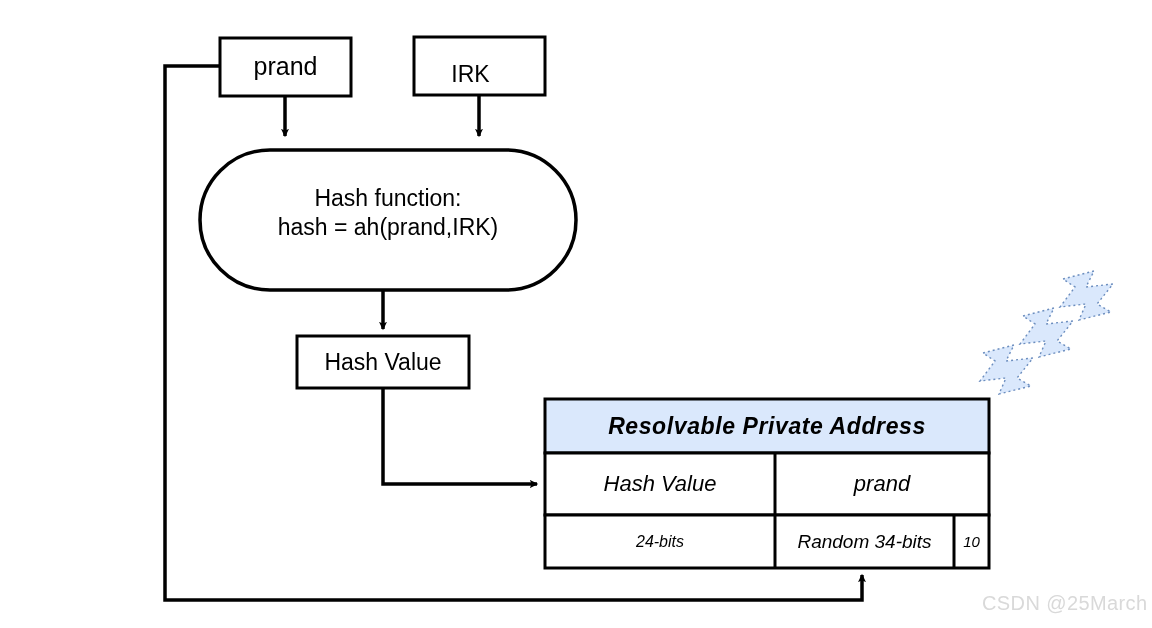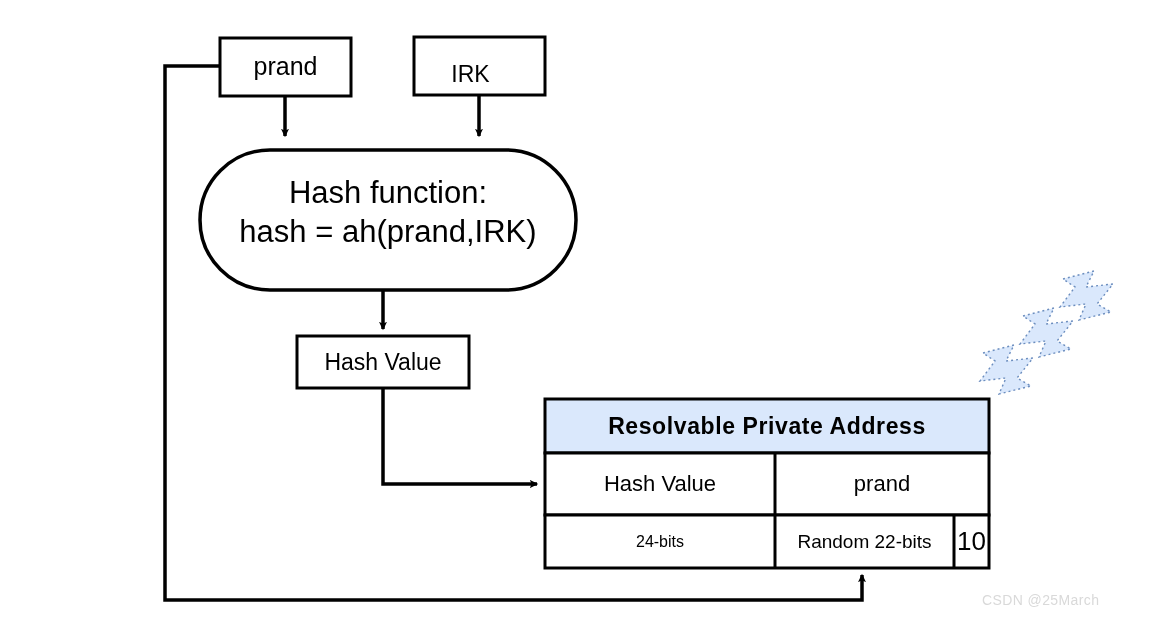--- a/index.html
+++ b/index.html
@@ -34,46 +34,47 @@
     display: flex;
     align-items: center;
     justify-content: center;
     text-align: center;
     line-height: 1.25;
     white-space: pre-line;
     pointer-events: none;
   }
   .lbl-prand   { left: 206px; top: 38px;  width: 131px; height: 58px;  font-size: 25px; }
   .lbl-irk     { left: 400px; top: 37px;  width: 113px; height: 58px;  font-size: 23px; margin-top: 8px; }
-  .lbl-hashfn  { left: 186px; top: 150px; width: 376px; height: 125px; font-size: 31px; }
+  .lbl-hashfn  { left: 186px; top: 150px; width: 376px; height: 125px; font-size: 23px; }
   .lbl-hashval { left: 283px; top: 336px; width: 172px; height: 52px;  font-size: 23px; }
 
   .tbl-cell {
     position: absolute;
     display: flex;
     align-items: center;
     justify-content: center;
     text-align: right;
     pointer-events: none;
+    font-style: italic;
   }
   .tbl-header {
     left: 531px; top: 399px; width: 444px; height: 54px;
     font-size: 23px; font-weight: bold; letter-spacing: 0.6px;
   }
   .cell-hashvalue  { left: 531px; top: 453px; width: 230px; height: 62px; font-size: 22px; }
   .cell-prand      { left: 761px; top: 453px; width: 214px; height: 62px; font-size: 22px; }
   .cell-24bits     { left: 531px; top: 515px; width: 230px; height: 53px; font-size: 16px; }
   .cell-random22   { left: 761px; top: 515px; width: 179px; height: 53px; font-size: 19px; }
-  .cell-10         { left: 940px; top: 515px; width: 35px;  height: 53px; font-size: 26px; }
+  .cell-10         { left: 940px; top: 515px; width: 35px;  height: 53px; font-size: 15px; }
 
   #watermark {
     position: absolute;
     left: 968px;
     top: 592px;
-    font-size: 14px;
+    font-size: 20px;
     color: #d9d9d9;
     letter-spacing: 0.4px;
     user-select: none;
     pointer-events: none;
   }
 </style>
 </head>
 <body>
 
 <div id="diagram-root">
@@ -121,17 +122,17 @@
   <div class="node-label lbl-prand">prand</div>
   <div class="node-label lbl-irk">IRK</div>
   <div class="node-label lbl-hashfn">Hash function:
 hash = ah(prand,IRK)</div>
   <div class="node-label lbl-hashval">Hash Value</div>
 
   <div class="tbl-cell tbl-header">Resolvable Private Address</div>
   <div class="tbl-cell cell-hashvalue">Hash Value</div>
   <div class="tbl-cell cell-prand">prand</div>
   <div class="tbl-cell cell-24bits">24-bits</div>
-  <div class="tbl-cell cell-random22">Random 22-bits</div>
+  <div class="tbl-cell cell-random22">Random 34-bits</div>
   <div class="tbl-cell cell-10">10</div>
 
   <div id="watermark">CSDN @25March</div>
 </div>
 
 </body></html>

